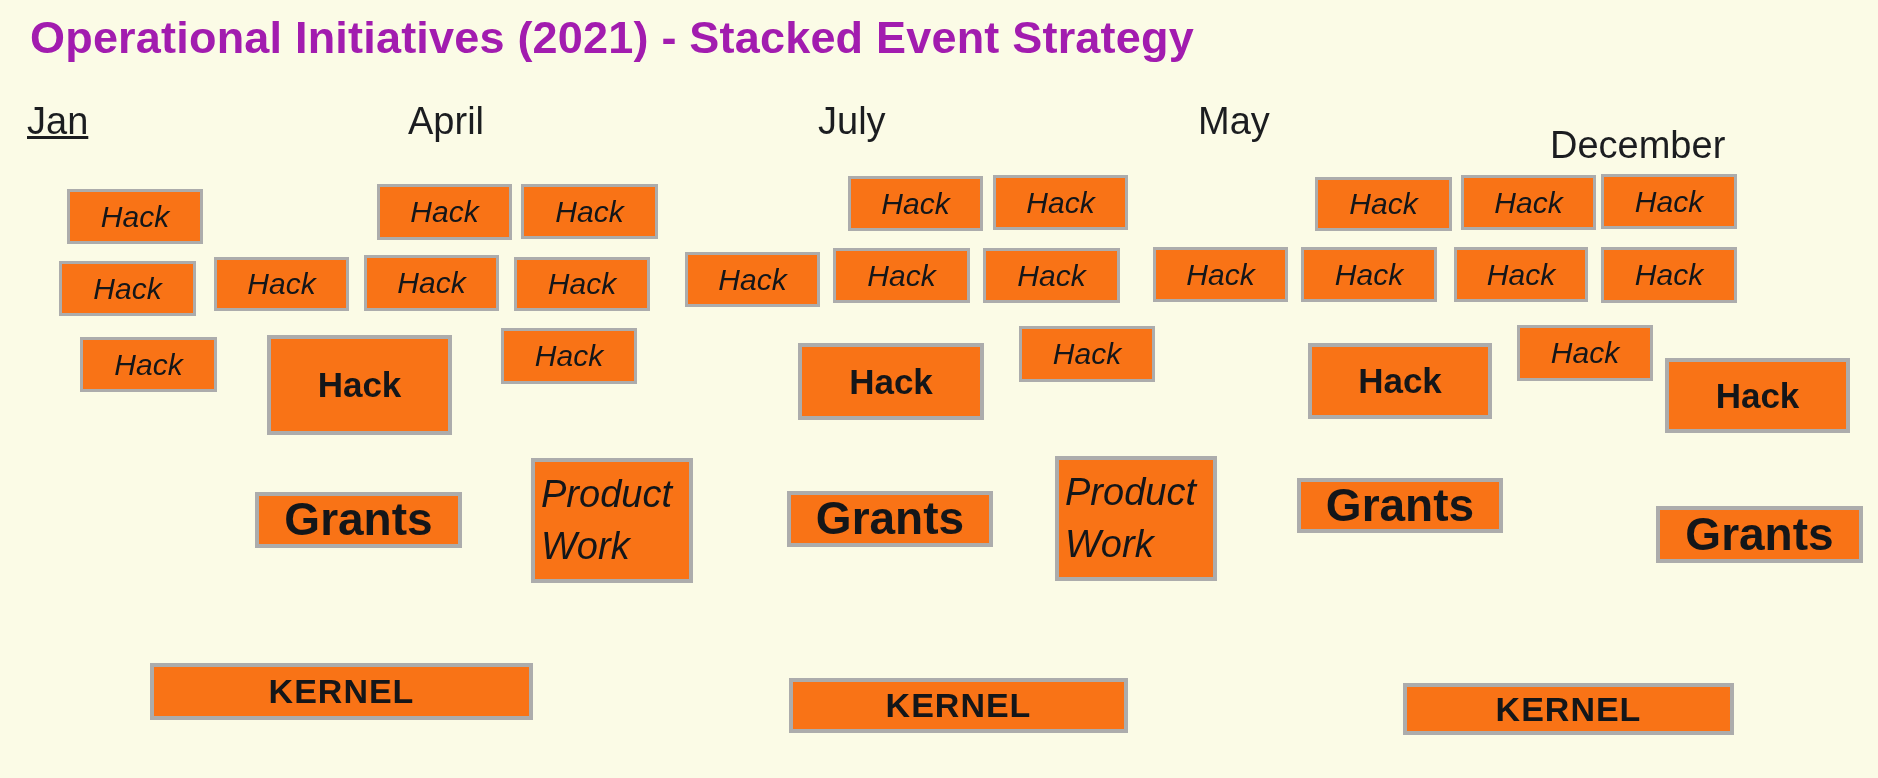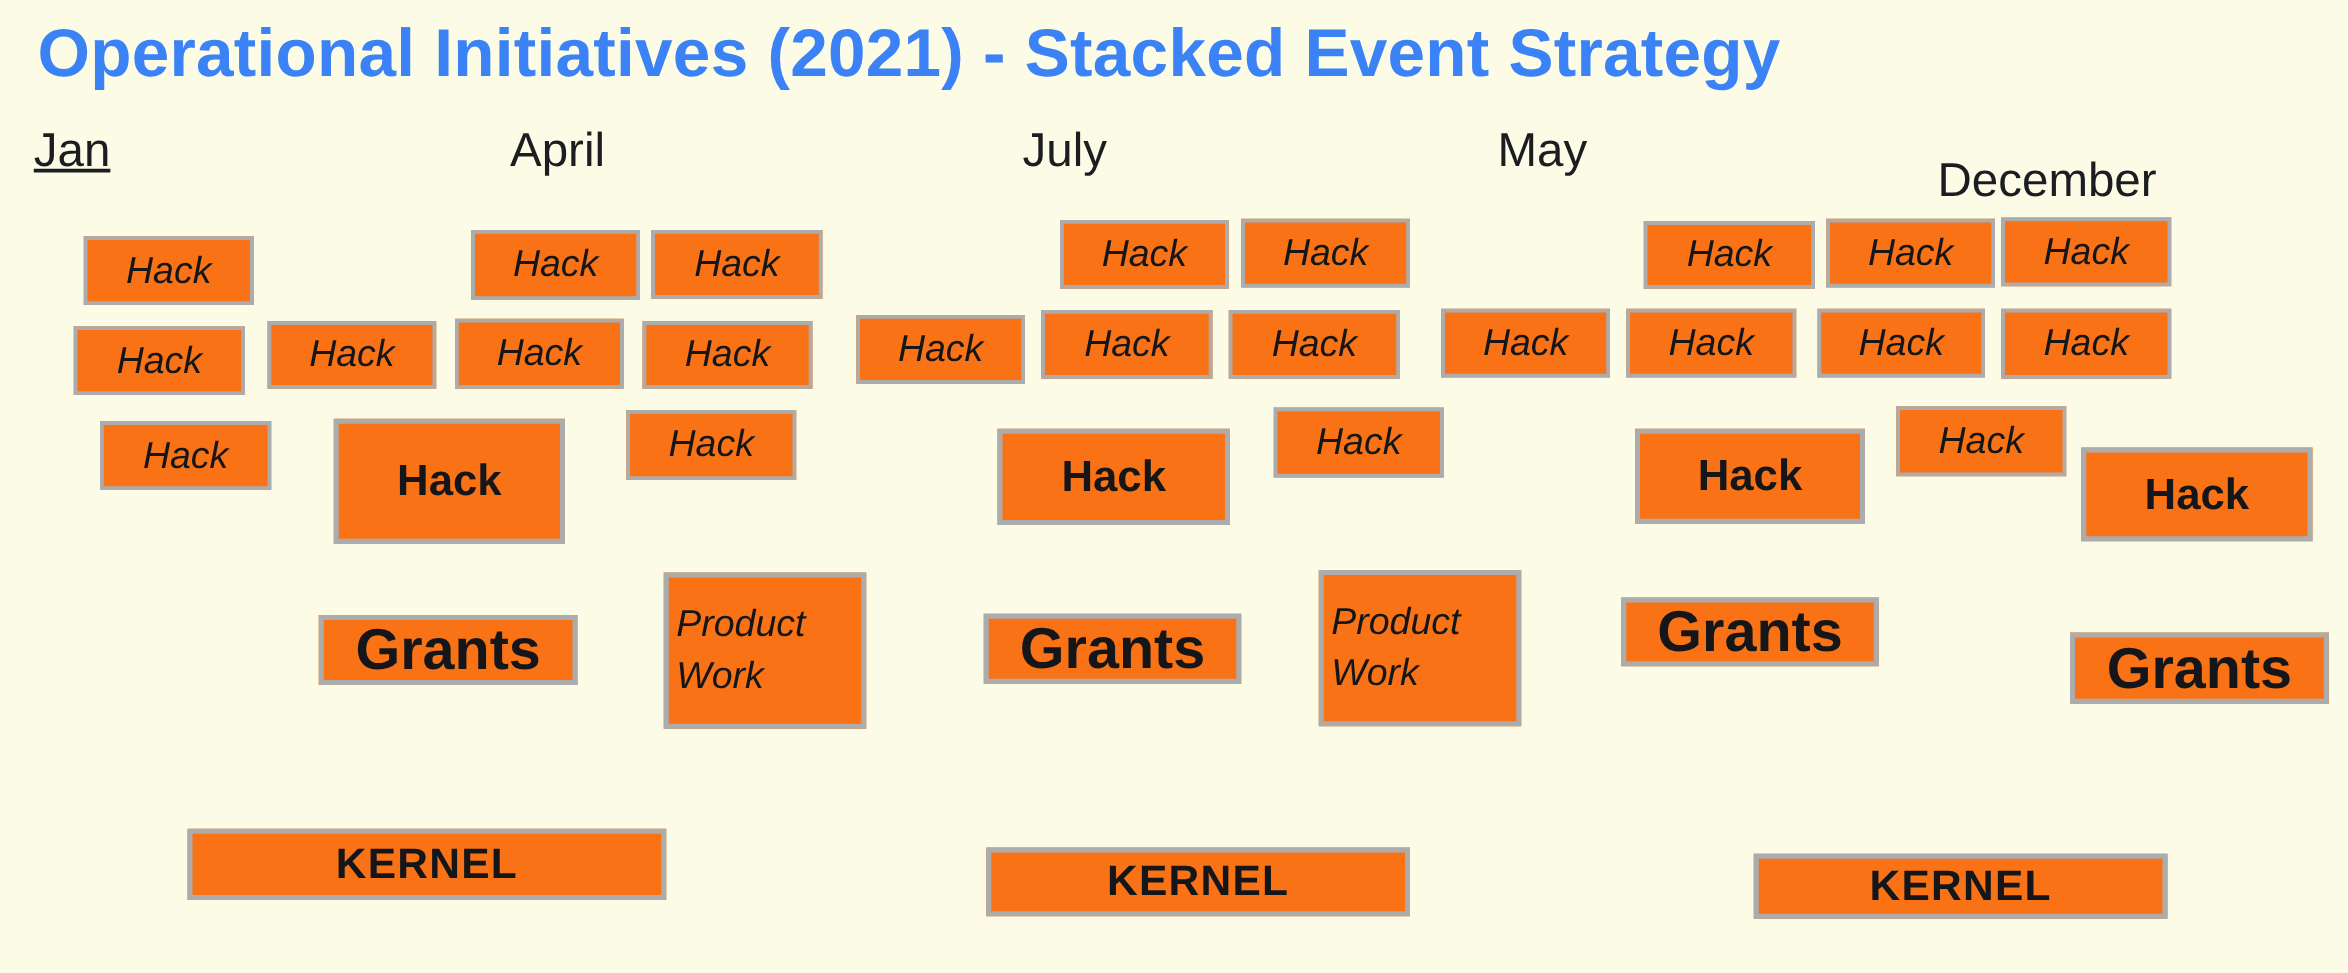--- a/index.html
+++ b/index.html
@@ -11,23 +11,23 @@
     position:relative;
     width:1878px;
     height:778px;
     background:#FBFBE6;
     overflow:hidden;
   }
   .title{
     position:absolute;
     left:30px;
     top:12px;
-    font-size:54px;
+    font-size:45px;
     font-weight:700;
-    color:#3b82f6;
+    color:#a21caf;
     letter-spacing:0.2px;
     white-space:nowrap;
   }
   .month{
     position:absolute;
     top:100px;
     font-size:38px;
     font-weight:400;
     color:#1B1D20;
     white-space:nowrap;
@@ -55,21 +55,21 @@
     font-weight:700;
   }
   .grants{
     border:4px solid #ACACAC;
     font-size:46px;
     font-weight:700;
   }
   .product{
     border:4px solid #ACACAC;
     font-style:italic;
-    font-size:30px;
+    font-size:38px;
     font-weight:400;
     line-height:1.35;
     padding:6px;
   }
   .kernel{
     border:4px solid #ACACAC;
     font-size:34px;
     font-weight:700;
     letter-spacing:1px;
   }

